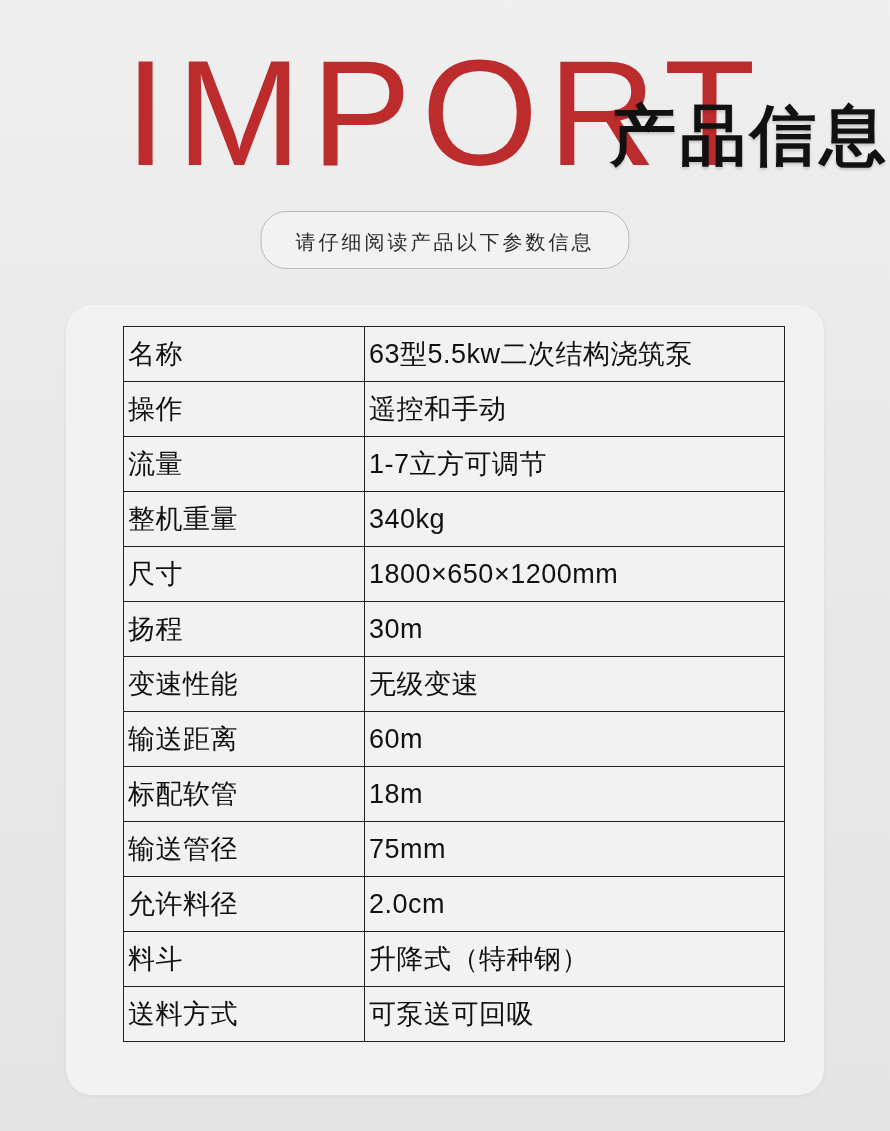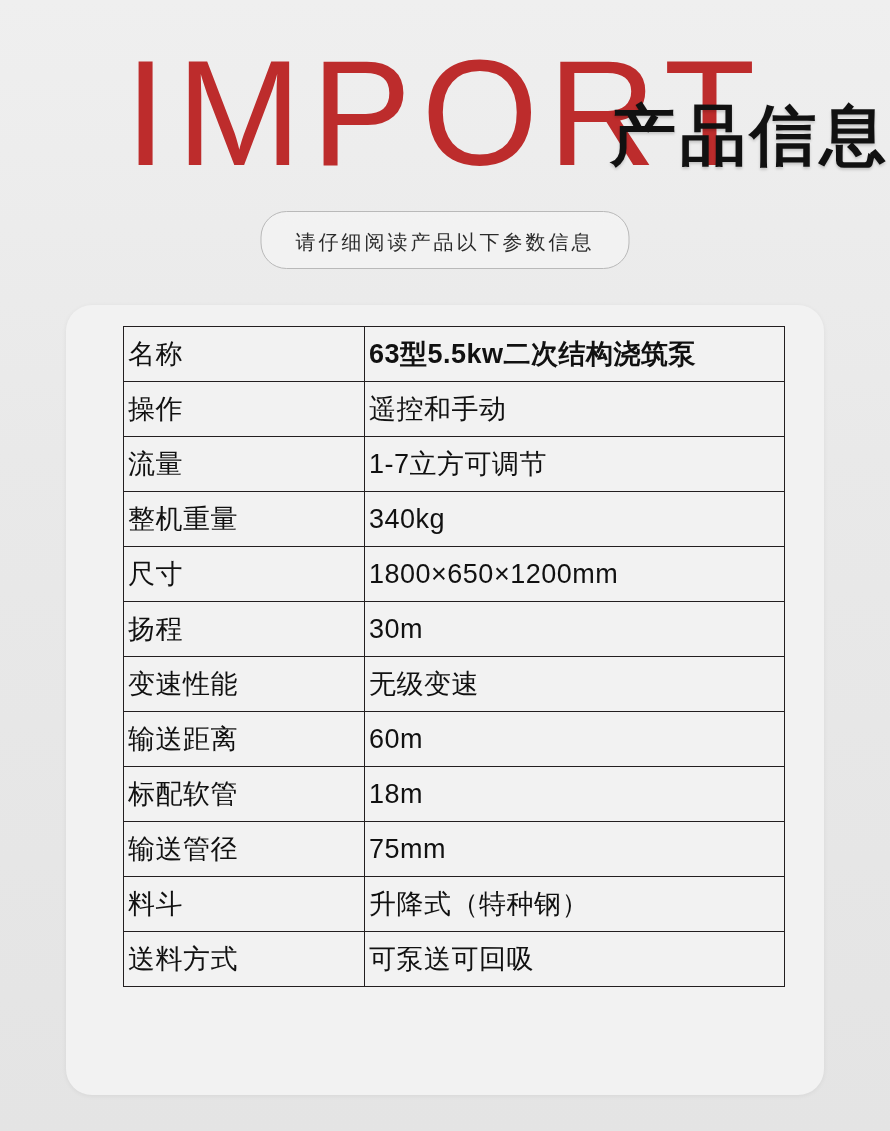--- a/index.html
+++ b/index.html
@@ -98,21 +98,20 @@
   }
   .spec-table td.label {
     width: 232px;
   }
   .spec-table td.value {
     width: 411px;
   }
   .value-tight {
     font-size: 26px;
     letter-spacing: -0.5px;
-    font-weight: bold;
   }
 </style>
 </head>
 <body>
 
 <div class="header">
   <div class="watermark">IMPORT</div>
   <div class="main-title">产品信息</div>
   <div class="subtitle-pill">请仔细阅读产品以下参数信息</div>
 </div>
@@ -154,20 +153,24 @@
       </tr>
       <tr>
         <td class="label">标配软管</td>
         <td class="value">18m</td>
       </tr>
       <tr>
         <td class="label">输送管径</td>
         <td class="value">75mm</td>
       </tr>
       <tr>
+        <td class="label">允许料径</td>
+        <td class="value">2.0cm</td>
+      </tr>
+      <tr>
         <td class="label">料斗</td>
         <td class="value">升降式（特种钢）</td>
       </tr>
       <tr>
         <td class="label">送料方式</td>
         <td class="value">可泵送可回吸</td>
       </tr>
     </tbody>
   </table>
 </div>

